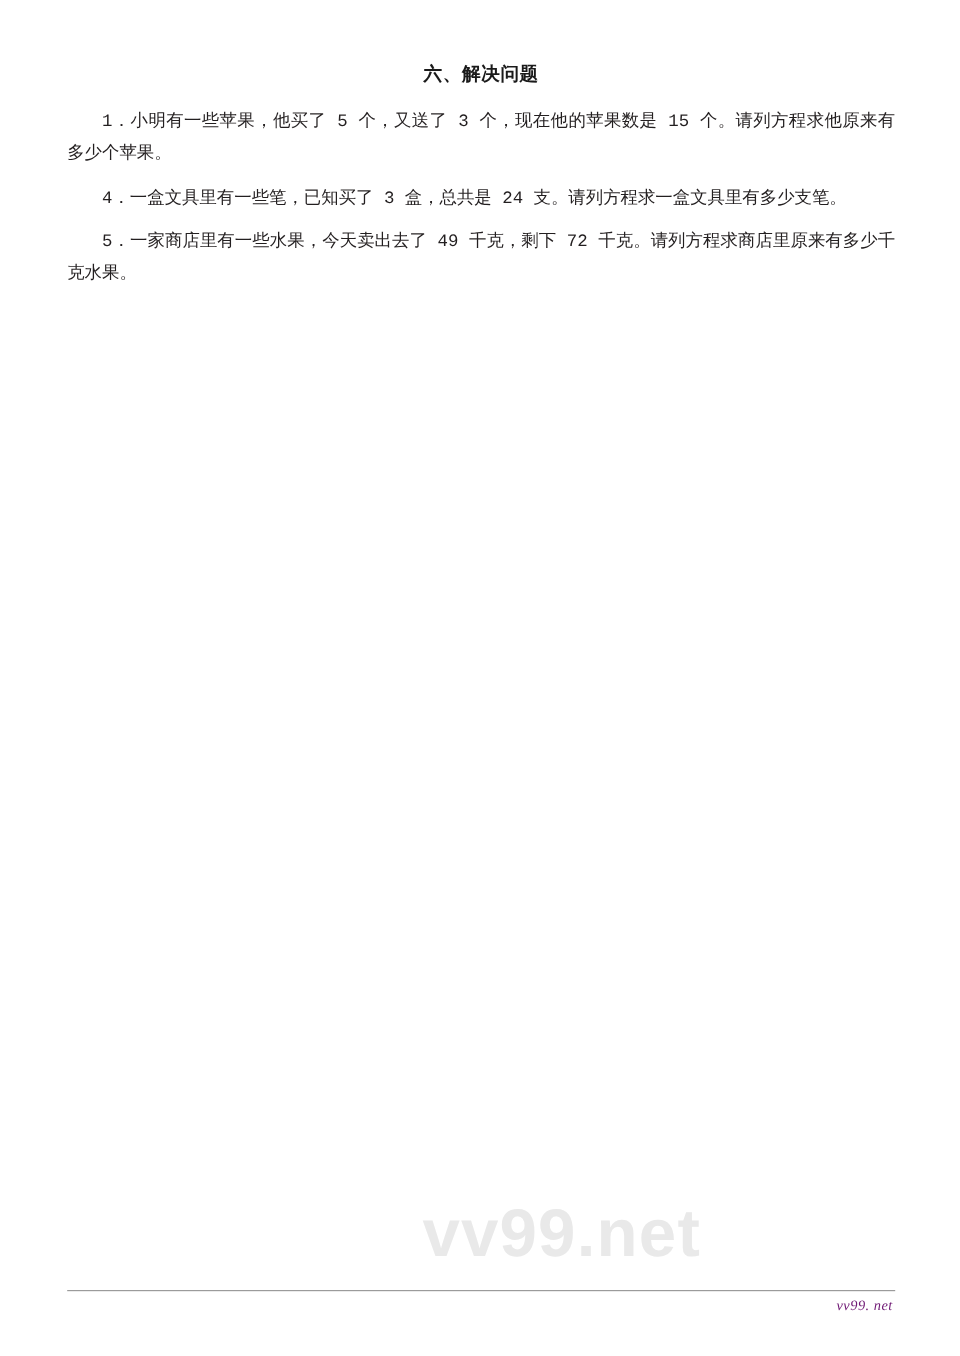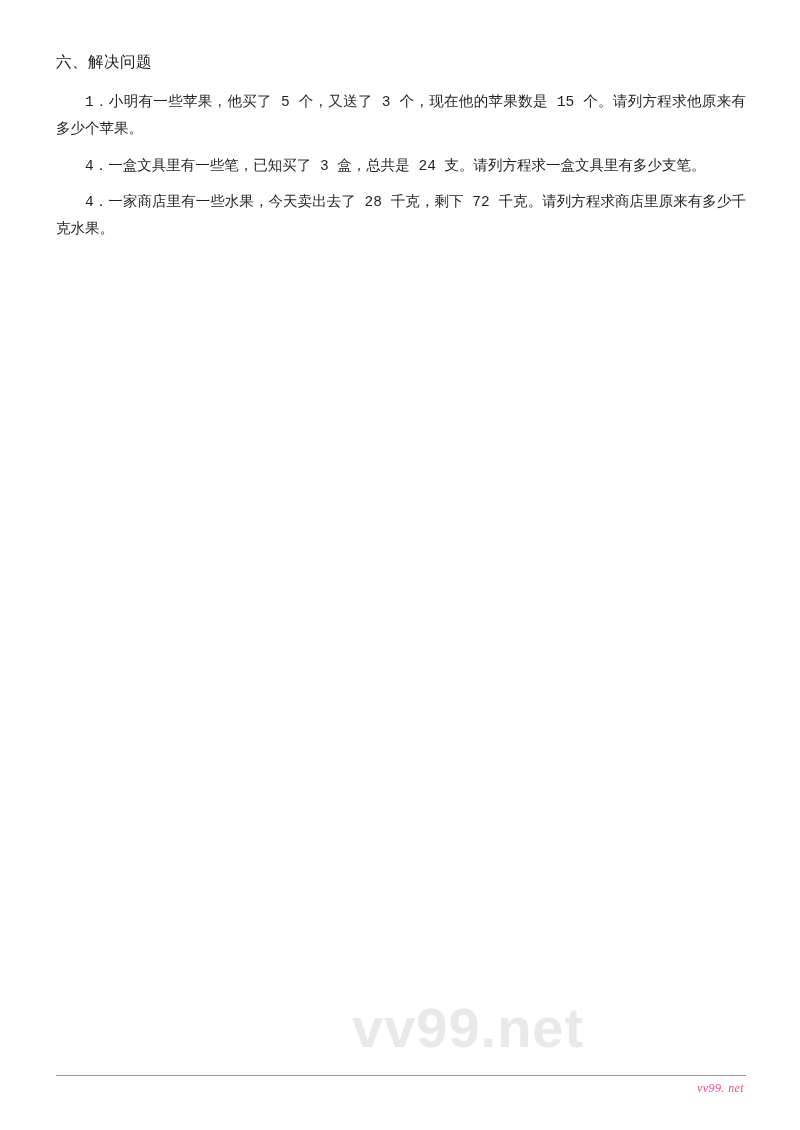--- a/index.html
+++ b/index.html
@@ -21,25 +21,26 @@
     background: #ffffff;
   }
   .content {
     position: absolute;
     left: 56px;
     top: 52px;
     width: 690px;
   }
   .section-title {
     font-family: "Liberation Sans", "DejaVu Sans", sans-serif;
-    font-weight: normal;
+    font-weight: bold;
     font-size: 15.5px;
     letter-spacing: 0.5px;
     color: #1a1a1a;
     margin: 0 0 16px 0;
+    text-align: center;
   }
   .problem {
     font-size: 14.5px;
     line-height: 1.85;
     text-align: justify;
     text-justify: inter-ideograph;
     margin: 0 0 10px 0;
     text-indent: 2em;
     color: #231f20;
     font-family: Liberation Mono, monospace;
@@ -64,35 +65,35 @@
     height: 1px;
     background: #9b9b9b;
   }
   .footer-text {
     position: absolute;
     right: 56px;
     top: 1081px;
     font-family: "Liberation Serif", "DejaVu Serif", serif;
     font-style: italic;
     font-size: 12px;
-    color: #ec4899;
+    color: #701a75;
     letter-spacing: 0.4px;
   }
 </style>
 </head>
 <body>
 
 <div class="page">
 
   <div class="content">
     <h1 class="section-title">六、解决问题</h1>
 
     <p class="problem">1．小明有一些苹果，他买了 5 个，又送了 3 个，现在他的苹果数是 15 个。请列方程求他原来有多少个苹果。</p>
     <p class="problem">4．一盒文具里有一些笔，已知买了 3 盒，总共是 24 支。请列方程求一盒文具里有多少支笔。</p>
-    <p class="problem">4．一家商店里有一些水果，今天卖出去了 28 千克，剩下 72 千克。请列方程求商店里原来有多少千克水果。</p>
+    <p class="problem">5．一家商店里有一些水果，今天卖出去了 49 千克，剩下 72 千克。请列方程求商店里原来有多少千克水果。</p>
   </div>
 
   <div class="watermark-big">vv99.net</div>
 
   <div class="footer-rule"></div>
   <div class="footer-text">vv99. net</div>
 
 </div>
 
 </body></html>

